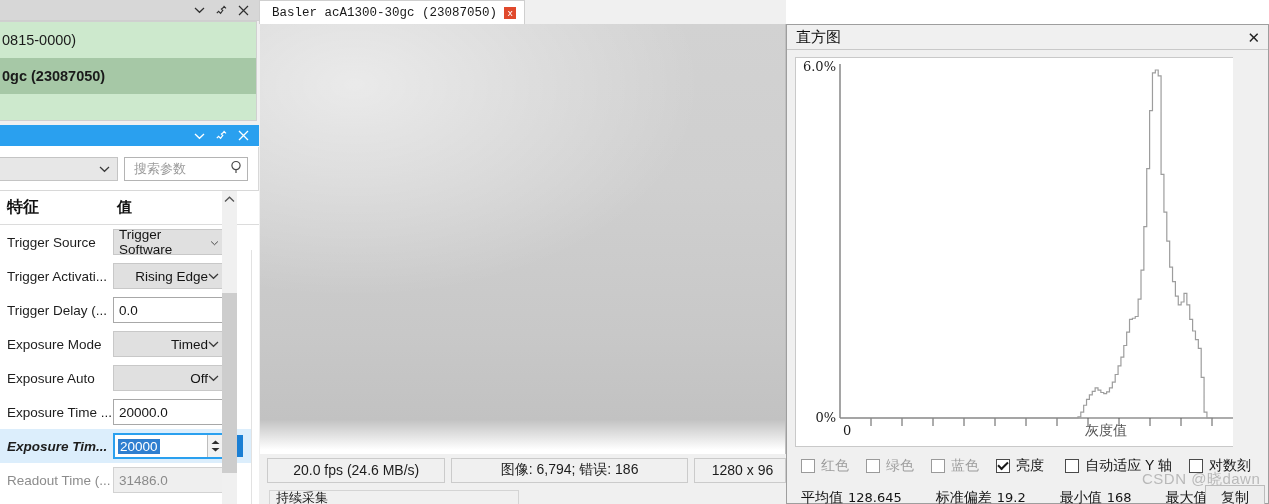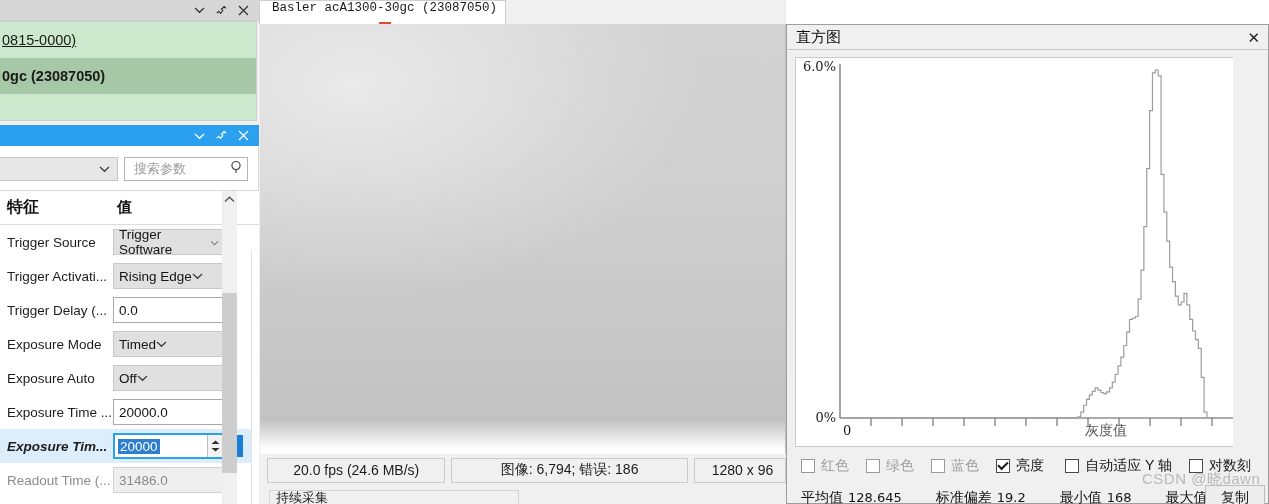--- a/index.html
+++ b/index.html
@@ -19,21 +19,21 @@
   
   #leftcol{position:absolute;left:0;top:0;width:259px;height:504px;background:#f0f0f0;}
 
   
   #devpanel{position:absolute;left:0;top:0;width:259px;height:125px;background:#f0f0f0;}
   #devpanel .winbar{background:#d7d7d7;height:21px;border-bottom:1px solid #cfcfcf;}
   #devlist{position:absolute;left:0;top:21px;width:257px;height:100px;background:#ffffff;
            border:1px solid #d0d0d0;border-left:none;box-sizing:border-box;}
   .devrow{height:36px;display:flex;align-items:center;padding-left:2px;box-sizing:border-box;
           font-size:14.5px;color:#1a1a1a;white-space:nowrap;overflow:hidden;}
-  .devrow.lvl1{background:#cde9cd;text-decoration:underline;}
+  .devrow.lvl1{background:#cde9cd;}
   .devrow.lvl2{background:#a6c8a6;font-weight:bold;}
   .devrow.tail{background:#cde9cd;height:26px;}
 
   
   #featpanel{position:absolute;left:0;top:125px;width:259px;height:379px;background:#ffffff;}
   #featbar{background:#2aa0ef;height:21px;}
   #featbar .cap{color:#ffffff;}
   #feattoolbar{position:absolute;left:0;top:22px;width:259px;height:44px;background:#ffffff;
                border:1px solid #d8d8d8;border-left:none;border-top:none;box-sizing:border-box;
                display:flex;align-items:center;padding:0 6px 0 0;}
@@ -53,41 +53,41 @@
   .ghead .c2{flex:1;padding-left:4px;box-sizing:border-box;font-weight:bold;font-size:15px;color:#111;}
   .grow{display:flex;height:34px;align-items:center;}
   .grow.sel{background:#dceefc;}
   .grow .c1{width:113px;padding-left:7px;box-sizing:border-box;font-size:13.5px;color:#1d1d1d;
             white-space:nowrap;overflow:hidden;}
   .grow.sel .c1{font-weight:bold;font-style:italic;}
   .grow.dim .c1{color:#8c8c8c;}
   .grow .c2{flex:1;padding-right:0;box-sizing:border-box;display:flex;align-items:center;}
   .ctl{height:26px;box-sizing:border-box;display:flex;align-items:center;font-size:13.5px;
        color:#141414;padding-left:5px;width:113px;}
-  .ctl.combo{background:#e0e0e0;border:1px solid #c8c8c8;justify-content:flex-start;padding-right:6px;}
+  .ctl.combo{background:#e0e0e0;border:1px solid #c8c8c8;justify-content:flex-end;padding-right:6px;}
   .ctl.text{background:#ffffff;border:1px solid #a8a8a8;}
   .ctl.text.ro{background:#efefef;color:#8a8a8a;border-color:#d2d2d2;}
   .ctl.spin{background:#ffffff;border:2px solid #2aa0ef;justify-content:space-between;padding:0;}
   .ctl.spin .selval{background:#2f7fd0;color:#ffffff;padding:0 2px;margin-left:3px;font-size:13.5px;}
   .spinarrows{width:15px;height:22px;border-left:1px solid #bdbdbd;background:#f2f2f2;
               display:flex;flex-direction:column;align-items:center;justify-content:center;gap:2px;margin-right:1px;}
   .bluebox{width:14px;height:22px;background:#1a7fd4;margin-left:3px;}
   .chev{font-size:11px;color:#3a3a3a;}
 
   
   #gsb{position:absolute;right:22px;top:66px;width:15px;height:313px;background:#f0f0f0;}
   #gsb .up{height:17px;display:flex;align-items:center;justify-content:center;font-size:9px;color:#555;}
   #gsb .thumb{position:absolute;left:0;top:102px;width:15px;height:180px;background:#cdcdcd;}
   #gsep{position:absolute;right:0;top:125px;width:7px;height:379px;background:#ffffff;border-left:1px solid #e2e2e2;}
 
   
   #viewer{position:absolute;left:259px;top:0;width:527px;height:504px;background:#f0f0f0;}
   #vtabstrip{height:24px;background:#f0f0f0;display:flex;align-items:flex-end;}
   #vtab{height:24px;background:#ffffff;border:1px solid #cfcfcf;border-bottom:none;box-sizing:border-box;
-        display:flex;align-items:center;gap:7px;padding:0 8px 0 12px;flex-direction:column;}
+        display:flex;align-items:center;gap:7px;padding:0 8px 0 12px;}
   #vtab .tlabel{font-family:"Liberation Mono","DejaVu Sans Mono",monospace;font-size:12.5px;color:#1a1a1a;white-space:nowrap;}
   .tabclose{width:12px;height:12px;background:#e0492c;color:#ffffff;font-size:9px;line-height:12px;
             text-align:center;font-family:"DejaVu Sans",sans-serif;}
   #vimage{position:absolute;left:1px;top:24px;width:526px;height:430px;
           background:
             radial-gradient(120% 90% at 18% 14%, rgba(255,255,255,0.55) 0%, rgba(255,255,255,0) 55%),
             linear-gradient(to bottom, #d2d2d2 0%, #cfcfcf 38%, #c8c8c8 72%, #c2c2c2 92%, #ffffff 99%),
             #cccccc;
           border-right:1px solid #bfbfbf;box-sizing:border-box;}
   #vstatus{position:absolute;left:1px;top:455px;width:526px;height:30px;display:flex;align-items:center;

